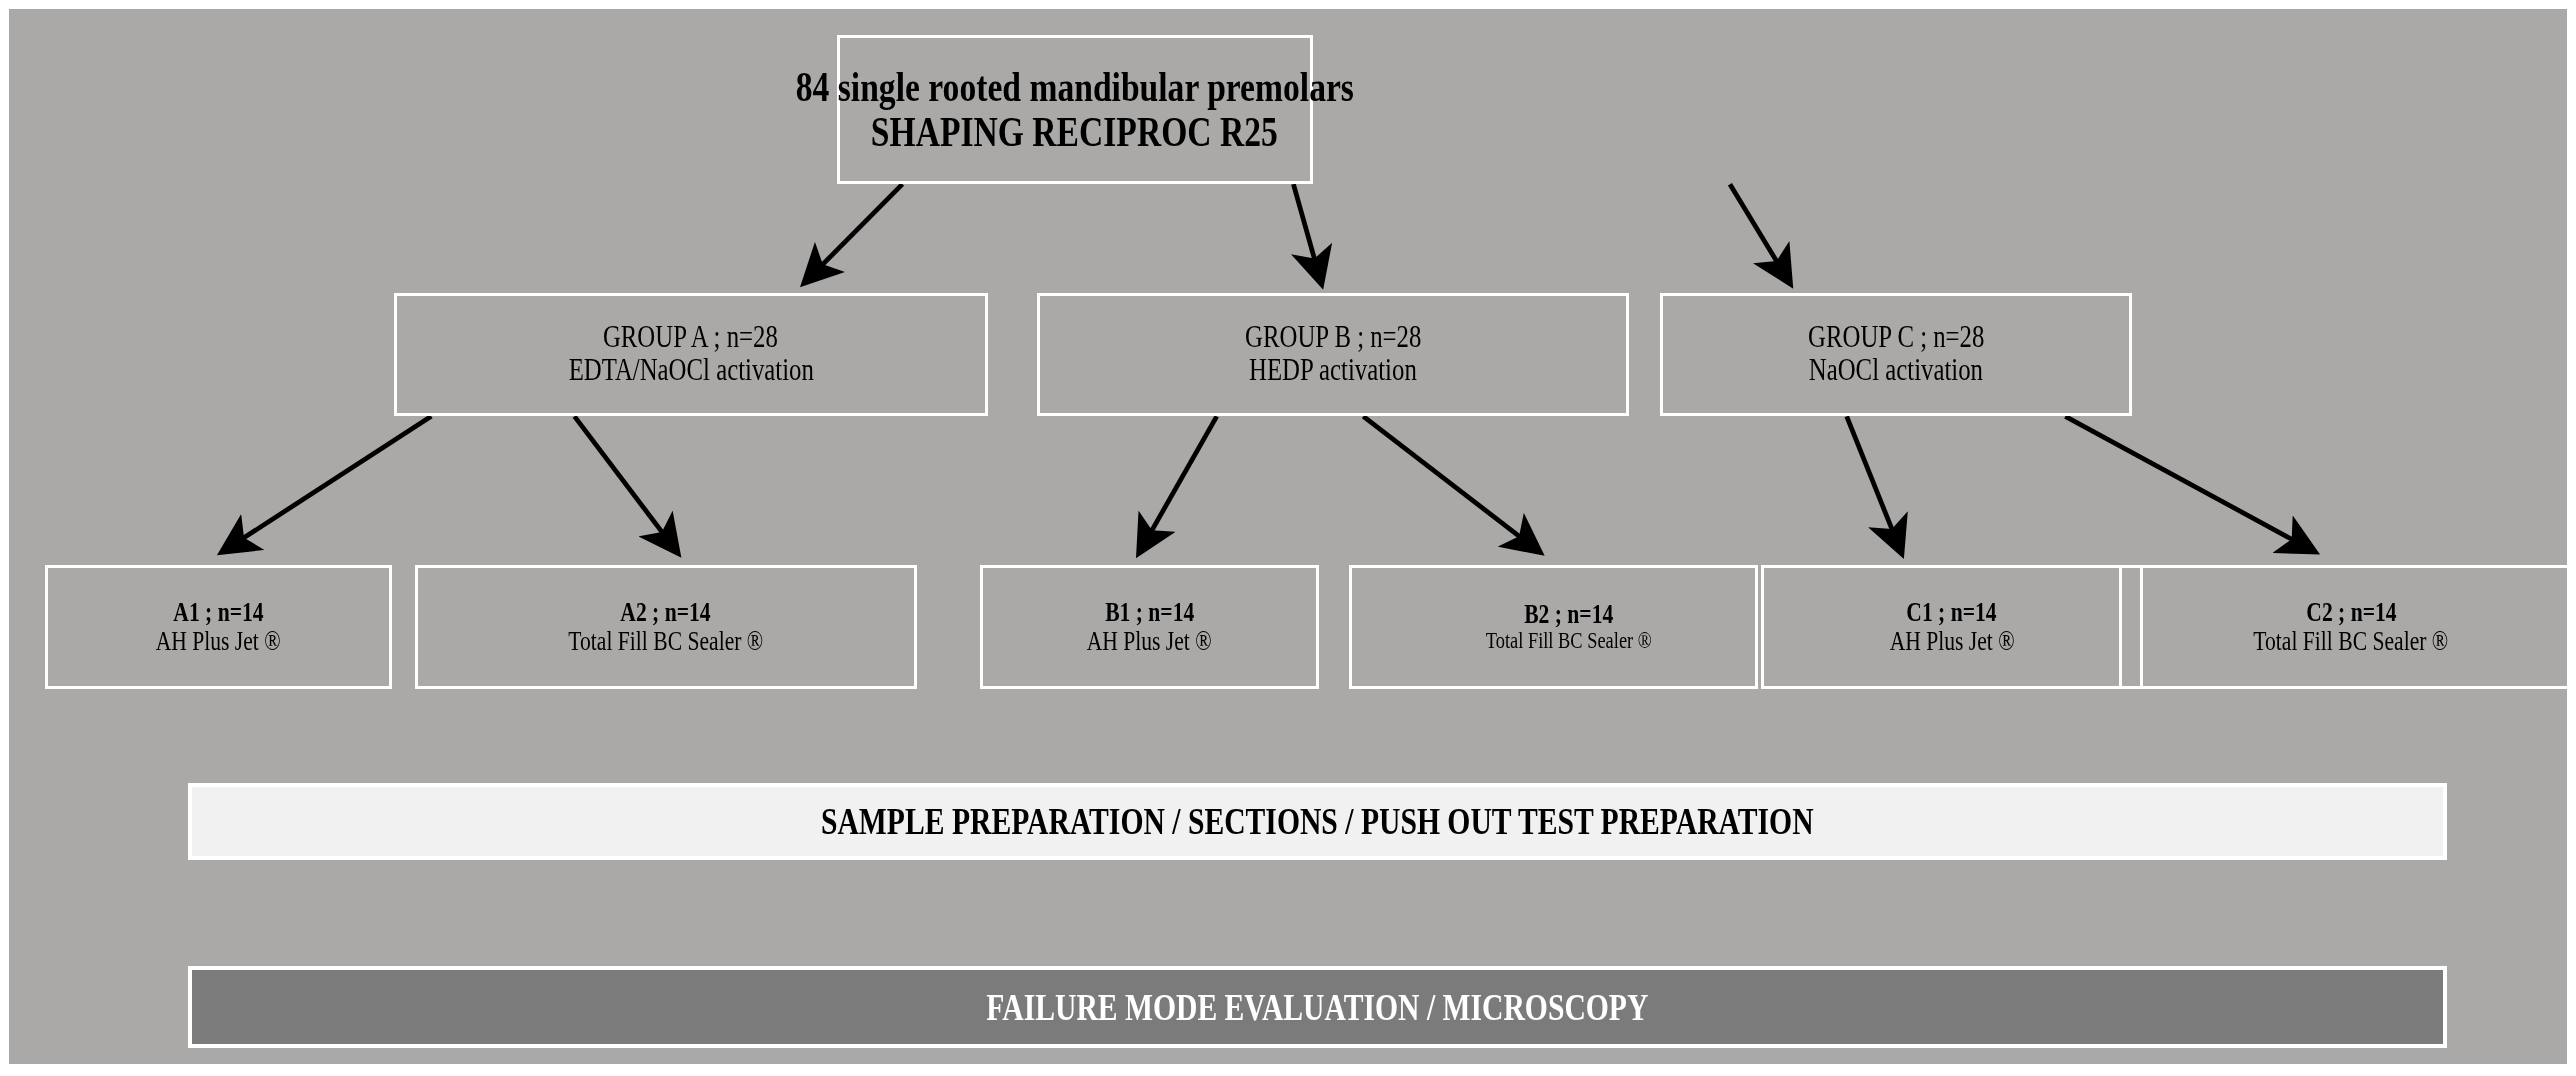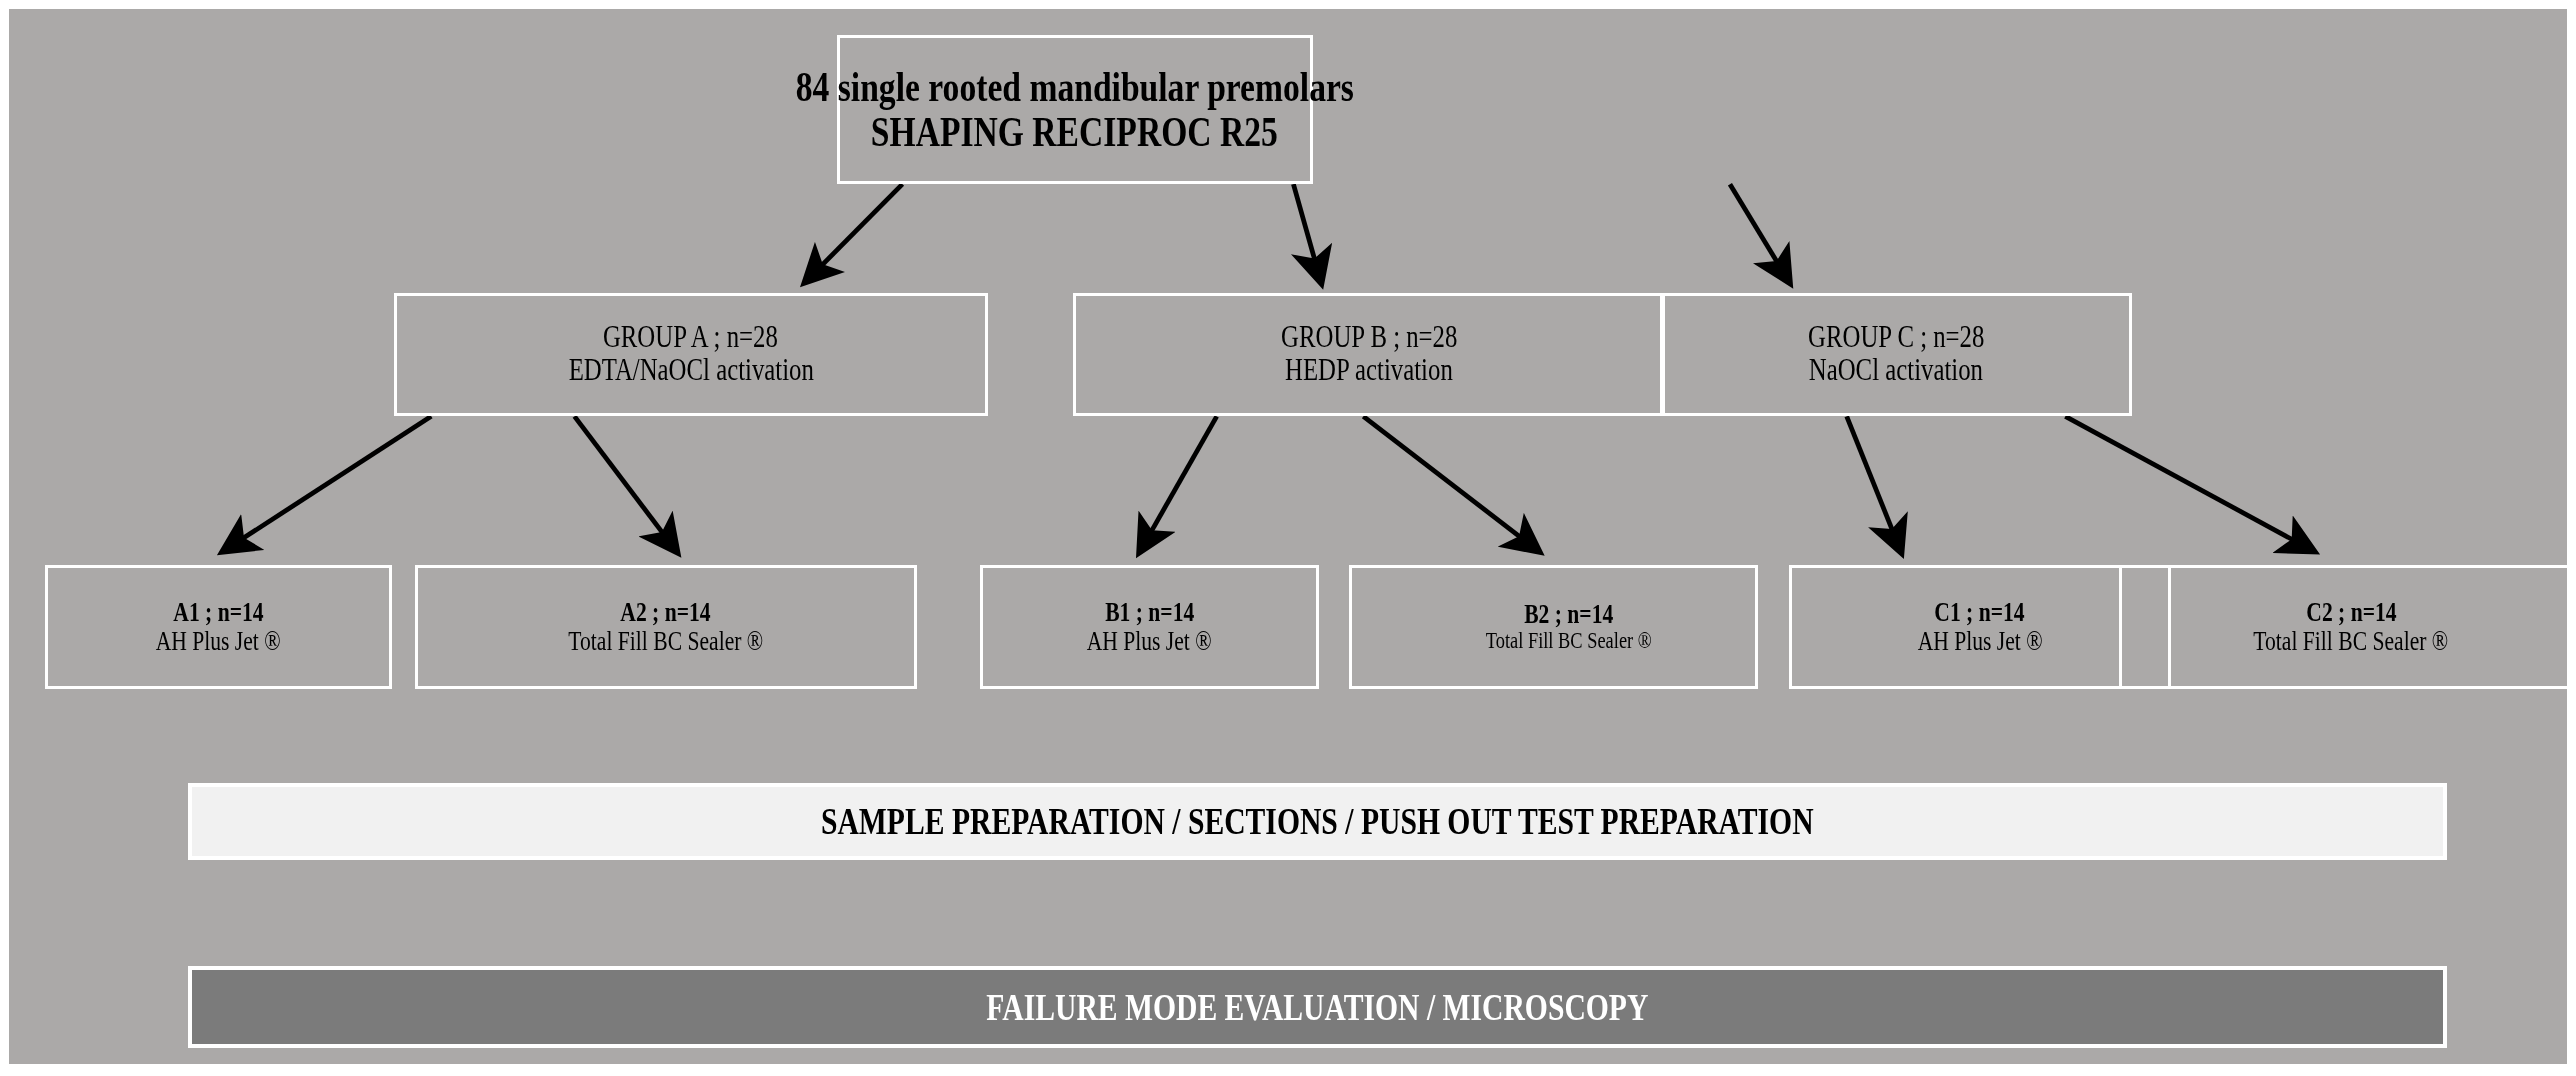--- a/index.html
+++ b/index.html
@@ -49,33 +49,33 @@
     top: 26.5px;
     width: 476px;
     height: 149px;
   }
   #root-node .line { font-size: 42px; font-weight: 700; }
 
   
   .group-node { top: 284px; height: 123px; }
   .group-node .line { font-size: 31px; }
   #group-node-a { left: 385px;  width: 594px; }
-  #group-node-b { left: 1064px; width: 592px; }
+  #group-node-b { left: 1028px; width: 592px; }
   #group-node-c { left: 1651px; width: 472px; }
 
   
   .sub-node { top: 556px; height: 124px; }
   .sub-node .line { font-size: 27px; }
   .sub-node .line-title { font-weight: 700; }
   .sub-node.small .line-sub { font-size: 23px; }
   #sub-node-a1 { left: 36px;   width: 347px; }
   #sub-node-a2 { left: 406px;  width: 502px; }
   #sub-node-b1 { left: 971px; width: 339px; }
   #sub-node-b2 { left: 1340px; width: 409px; padding-left: 30px; }
-  #sub-node-c1 { left: 1752px; width: 382px; margin-left: 28px; }
+  #sub-node-c1 { left: 1752px; width: 382px; }
   #sub-node-c2 { left: 2110px; width: 465px; }
 
   
   .banner {
     position: absolute;
     left: 179px;
     width: 2259px;
     box-sizing: border-box;
     border: 4.1px solid #ffffff;
     display: flex;

